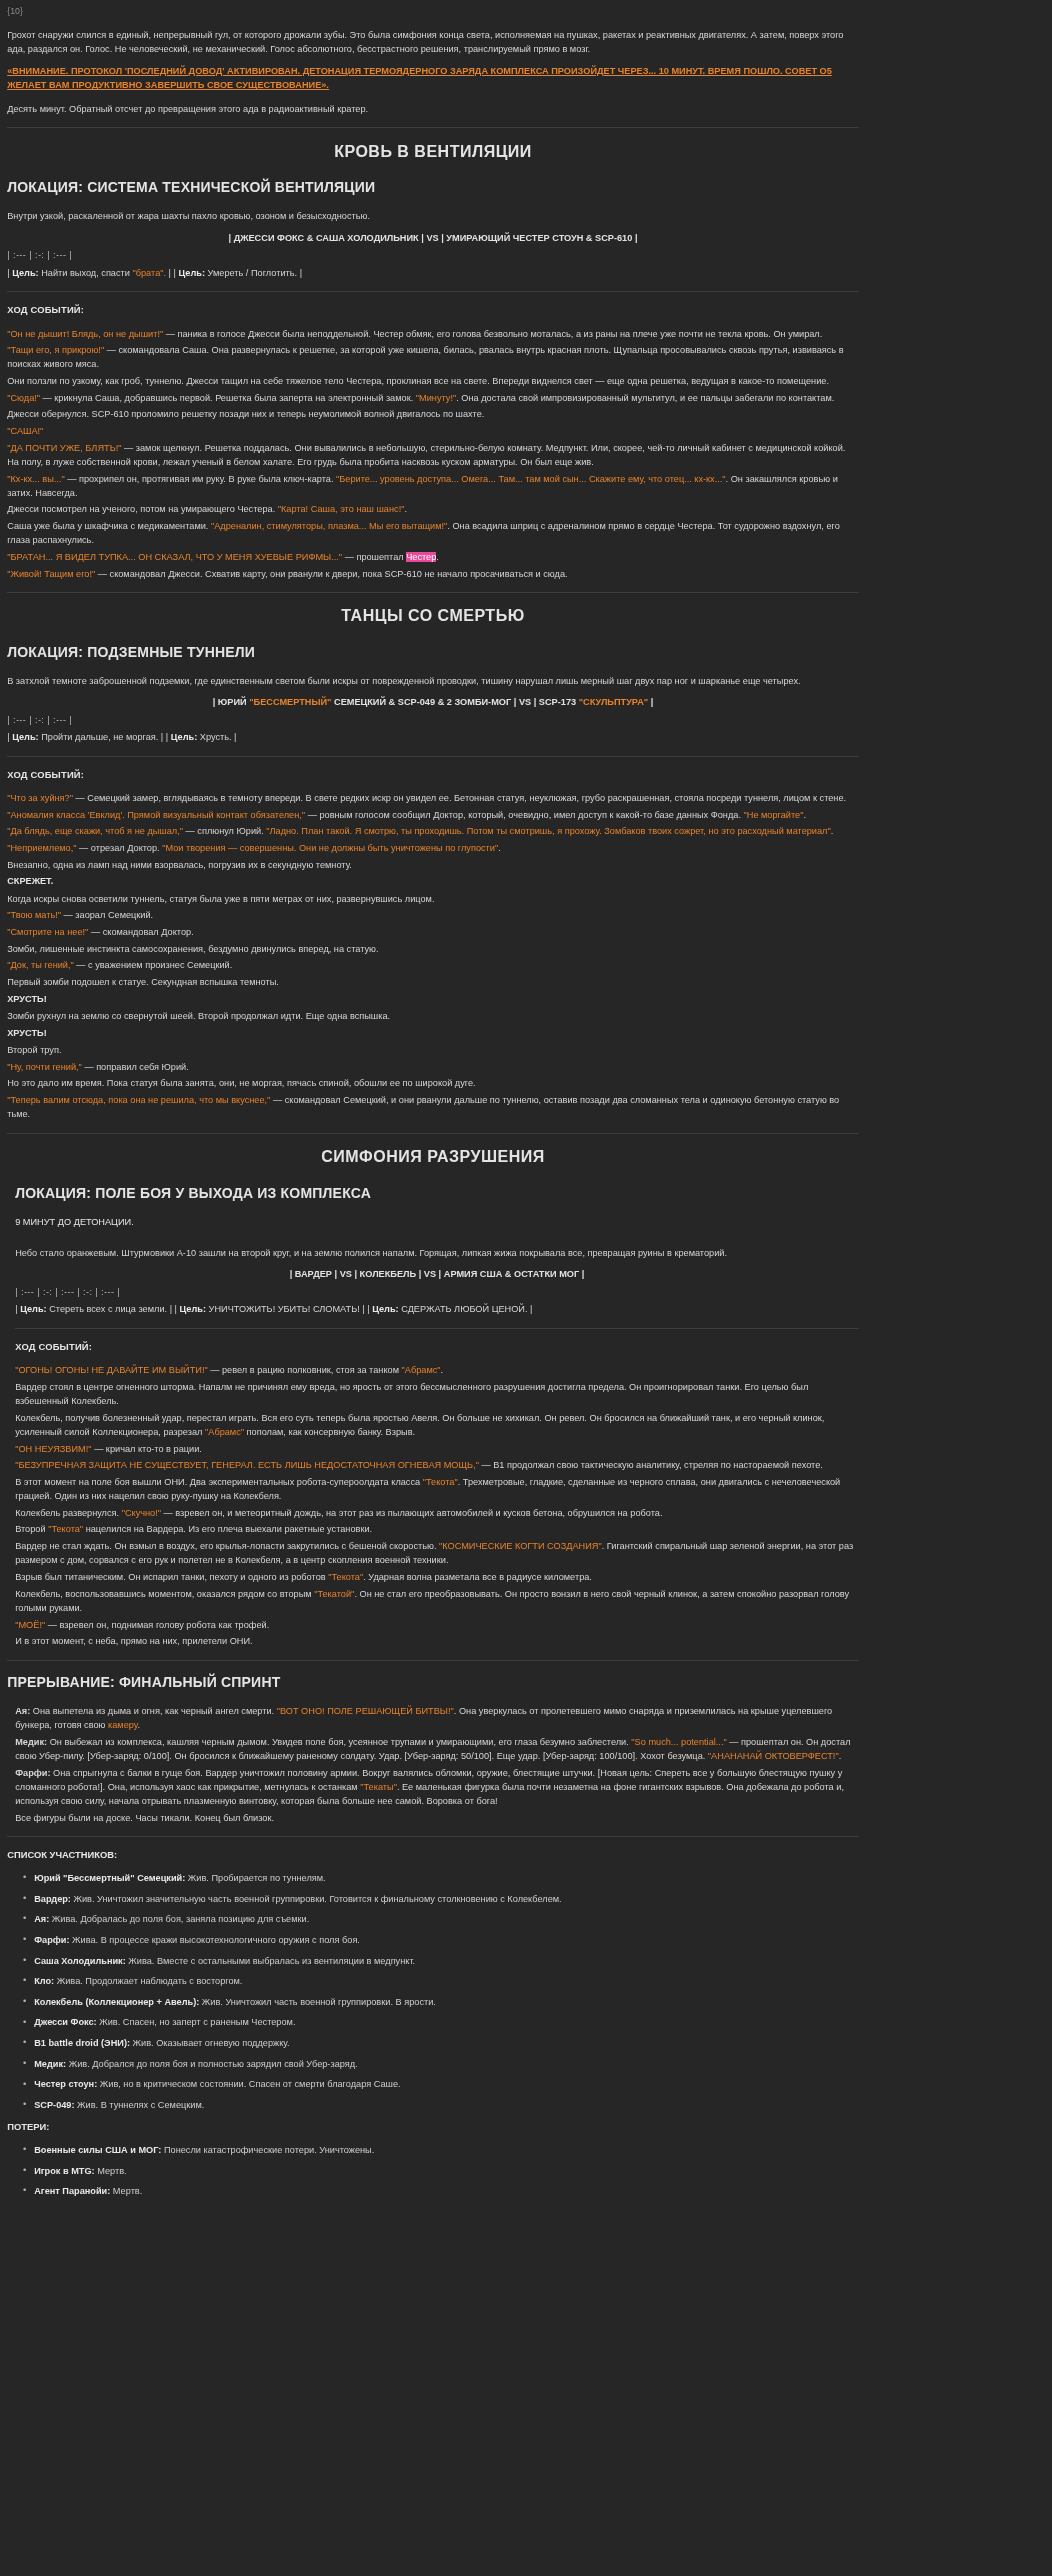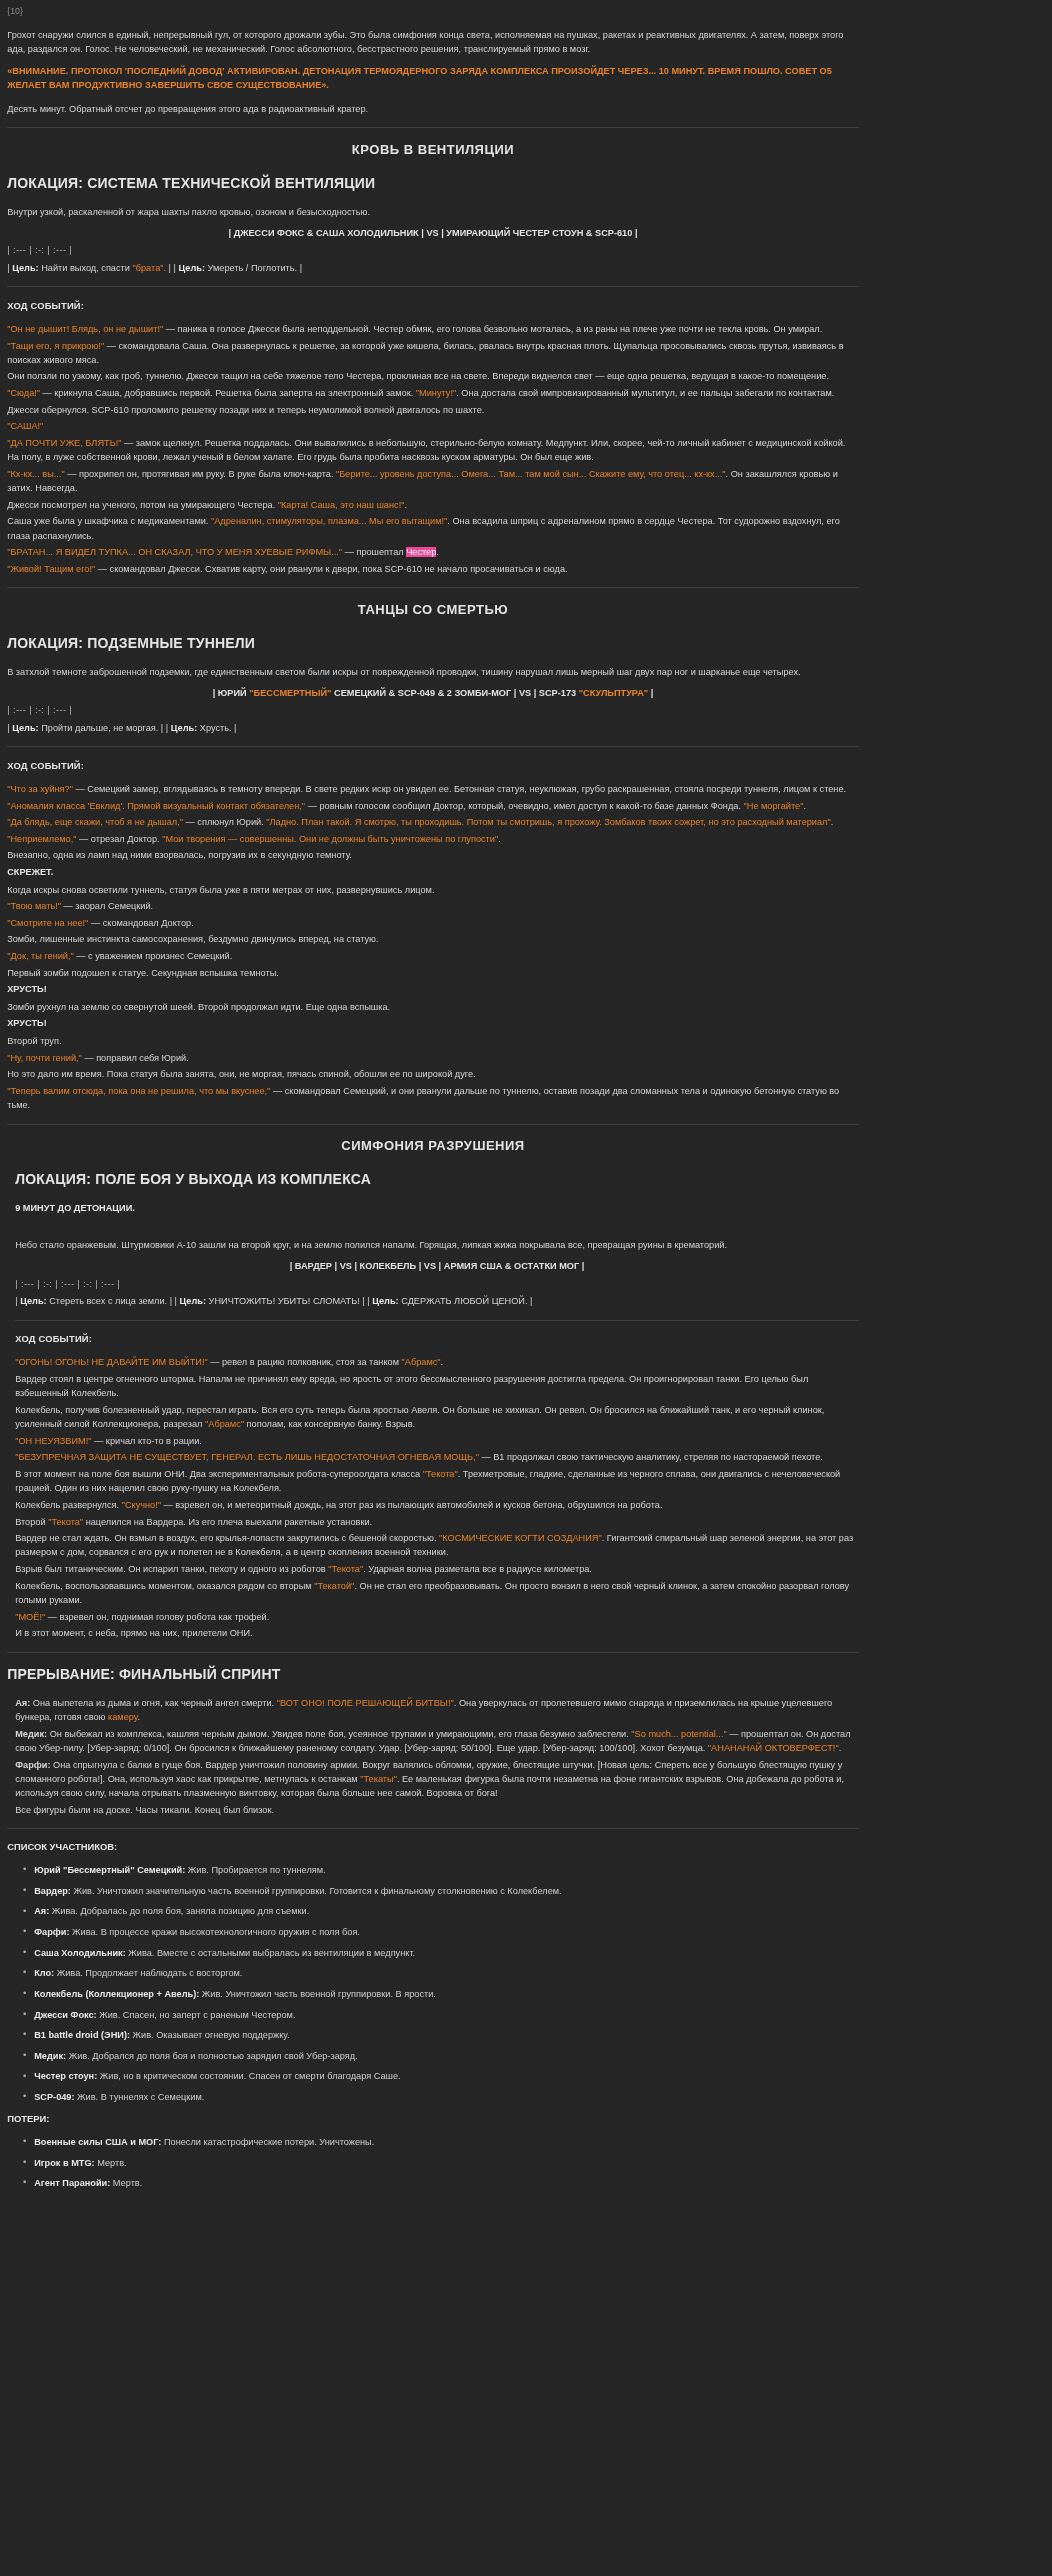--- a/index.html
+++ b/index.html
@@ -31,33 +31,34 @@
     color: #d6d6d6;
   }
   p.tight { margin: 0 0 2.4px 0; }
   .orange { color: #e8832a; }
   .orange-b { color: #e8832a; font-weight: bold; }
   .warn {
     color: #e8832a;
     font-weight: bold;
     margin: 0 0 8.8px 0;
     line-height: 1.6;
+    text-decoration: underline;
   }
   .sel {
     background: #ec4899;
     color: #ffffff;
   }
   hr.rule {
     border: 0;
     border-top: 0.8px solid #3d3d3d;
     margin: 11.2px 0 11.2px 0;
   }
   h2.scene-title {
     text-align: center;
-    font-size: 13px;
+    font-size: 16px;
     font-weight: bold;
     letter-spacing: 0.5px;
     color: #e4e4e4;
     margin: 0 0 12.8px 0;
   }
   h3.loc {
     font-size: 14px;
     font-weight: bold;
     color: #e4e4e4;
     margin: 0 0 10.4px 0;
@@ -82,23 +83,23 @@
     color: #e6e6e6;
     margin: 0 0 8.8px 0;
     letter-spacing: 0.2px;
   }
   .shout {
     font-weight: bold;
     color: #e4e4e4;
     margin: 0 0 3.2px 0;
   }
   .minutes {
-    font-weight: bold;
+    font-weight: normal;
     color: #e6e6e6;
-    margin: 0 0 23px 0;
+    margin: 0 0 17px 0;
   }
   h4.list-head {
     font-size: 9.4px;
     font-weight: bold;
     color: #e6e6e6;
     margin: 0 0 8px 0;
   }
   ul.roster {
     margin: 0 0 8px 0;
     padding: 0 0 0 27px;

